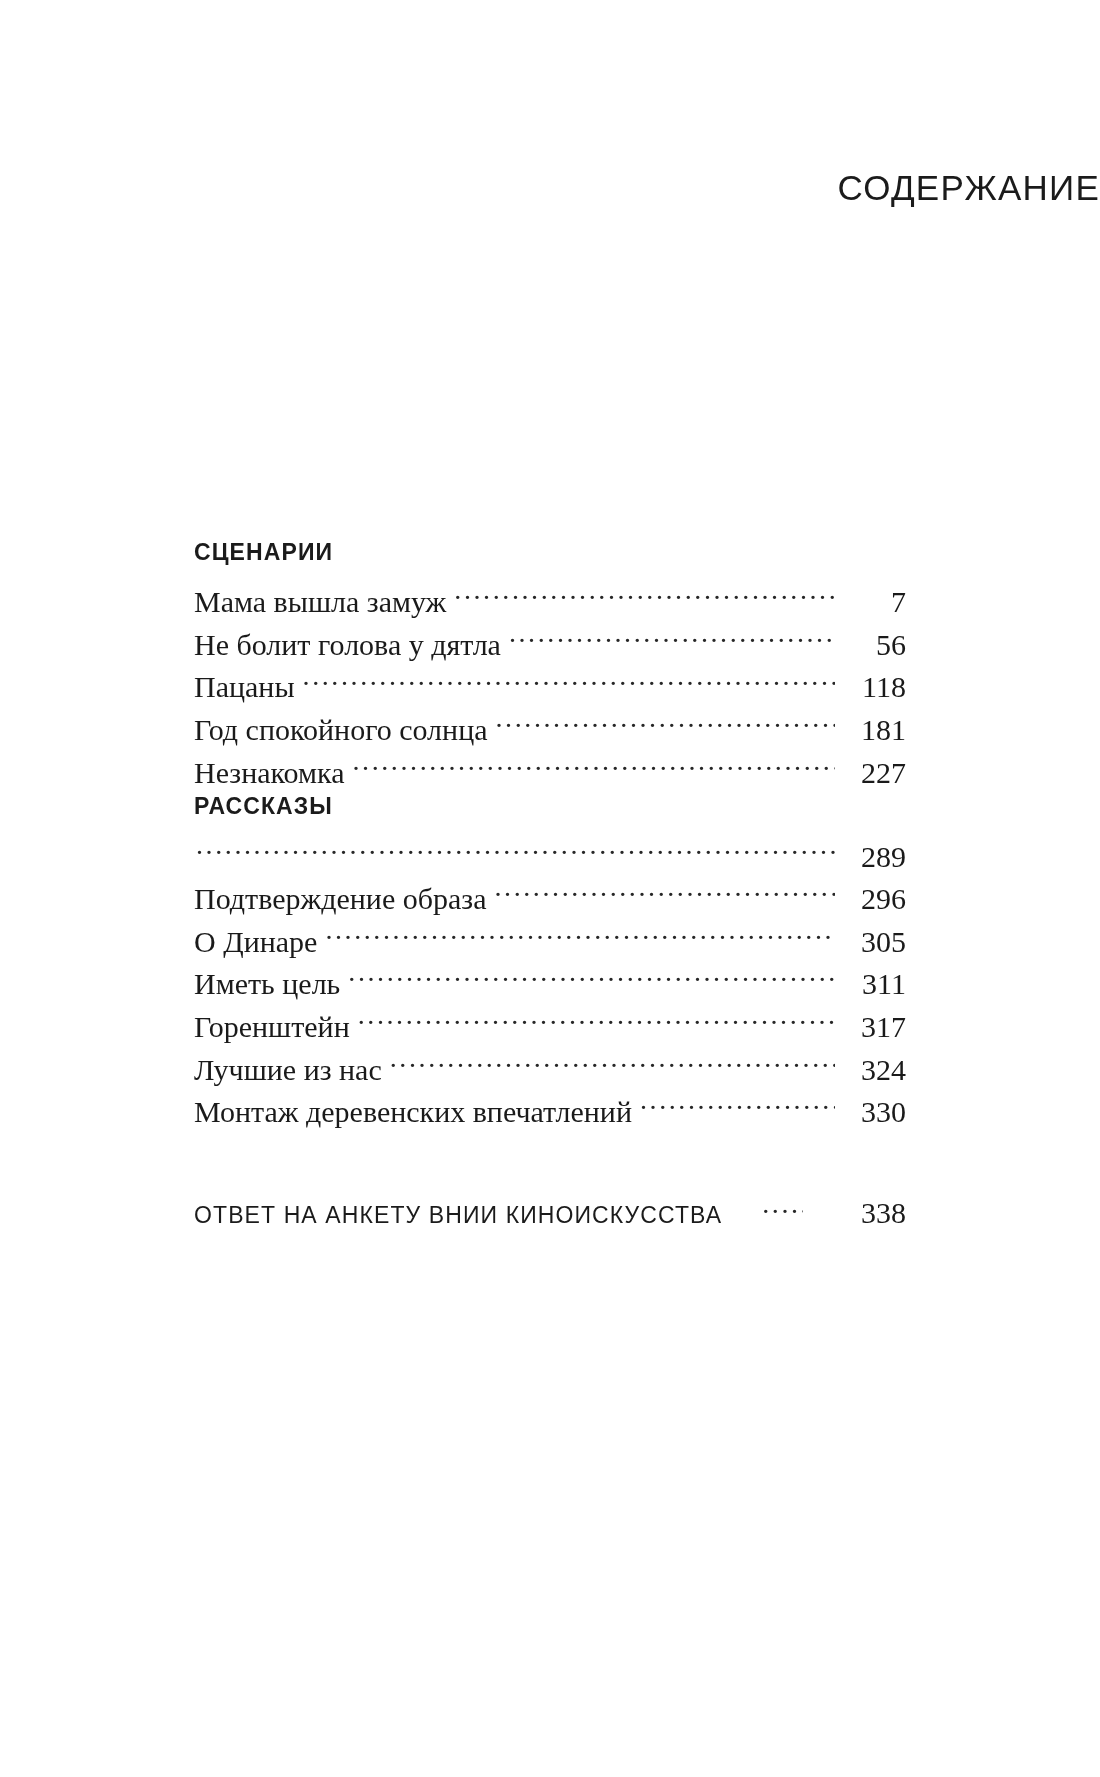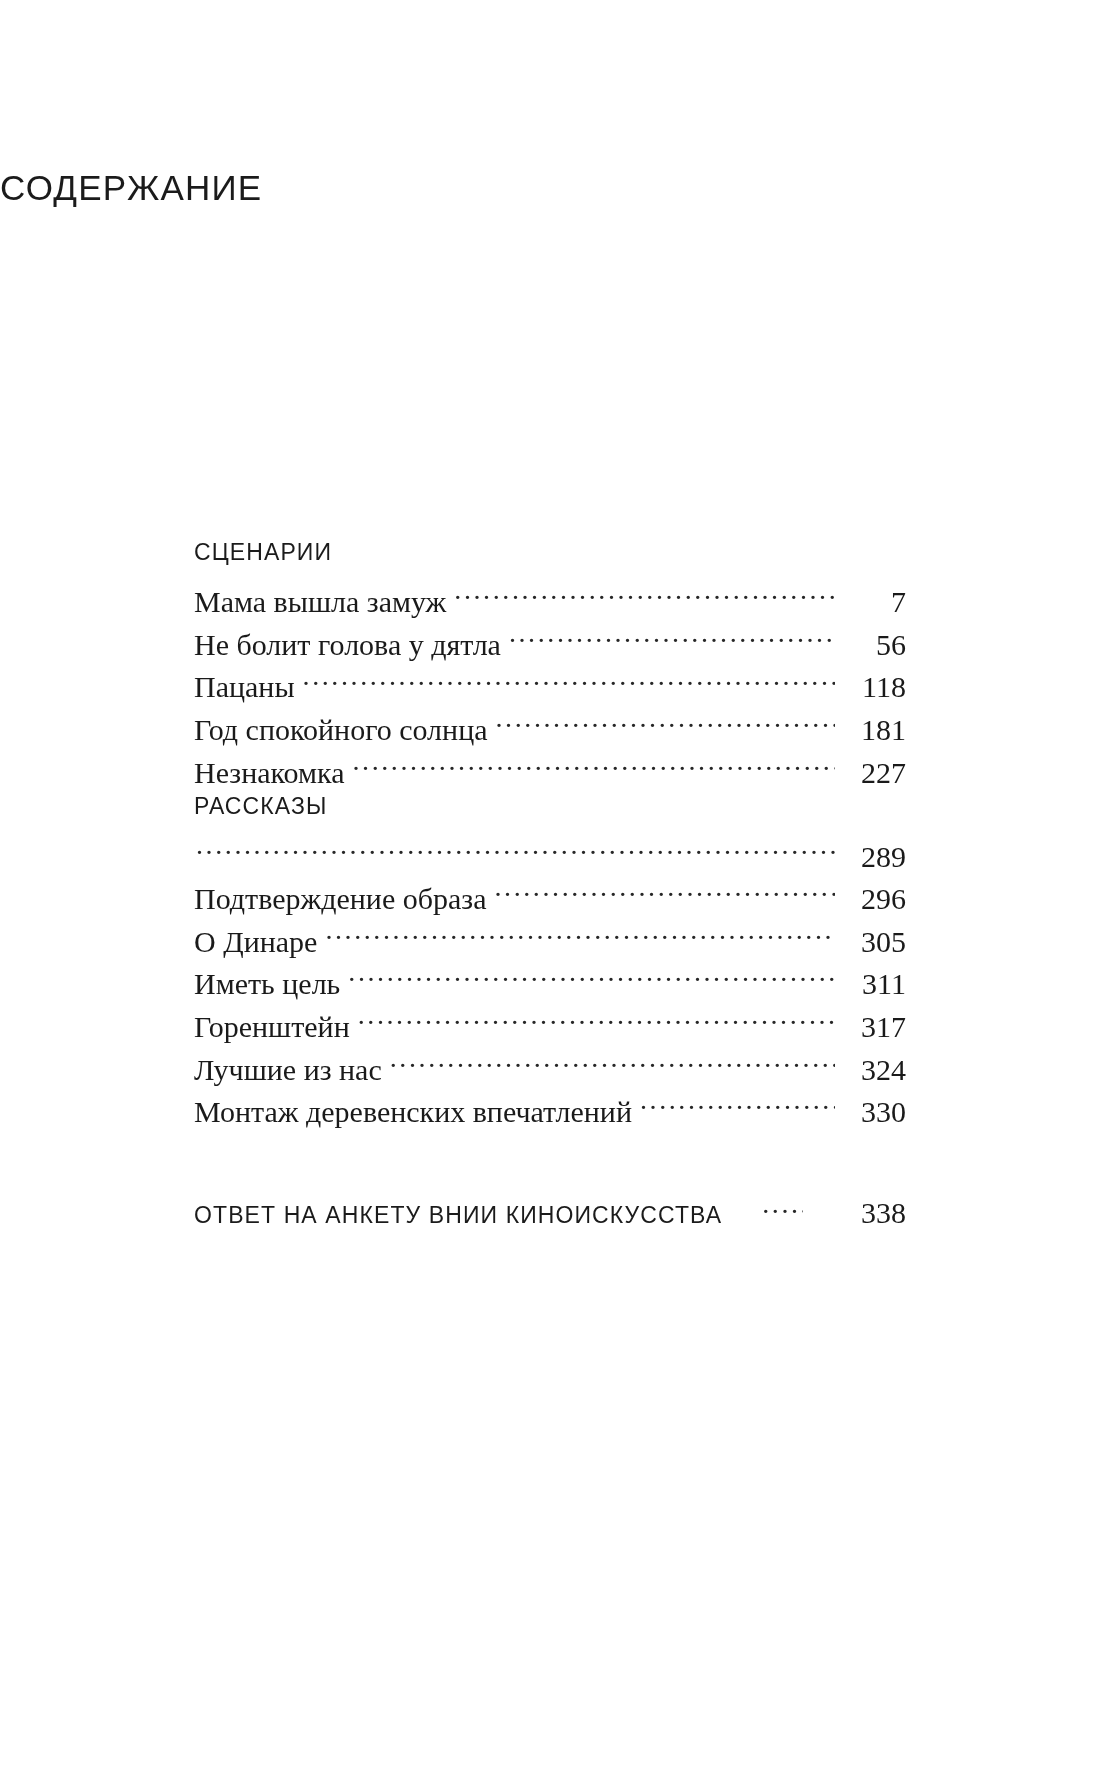--- a/index.html
+++ b/index.html
@@ -17,40 +17,40 @@
     font-family: "Liberation Serif", "DejaVu Serif", serif;
     color: #1a1a1a;
   }
 
   
   .doc-title {
     position: absolute;
     left: 0;
     top: 168px;
     width: 1100px;
-    text-align: left;
+    text-align: right;
     font-family: "Liberation Sans", "DejaVu Sans", sans-serif;
     font-size: 35px;
     font-weight: 400;
     letter-spacing: 1.2px;
     color: #1b1b1b;
   }
 
   
   .toc {
     position: absolute;
     left: 194px;
     top: 540px;
     width: 712px;
   }
 
   .section-head {
     font-family: "Liberation Sans", "DejaVu Sans", sans-serif;
     font-size: 23px;
-    font-weight: 400;
+    font-weight: 700;
     letter-spacing: 1.1px;
     color: #1b1b1b;
     margin: 0 0 16px 0;
     line-height: 1.1;
   }
   .section-head.second {
   }
 
   .entries {
     margin: 0;

